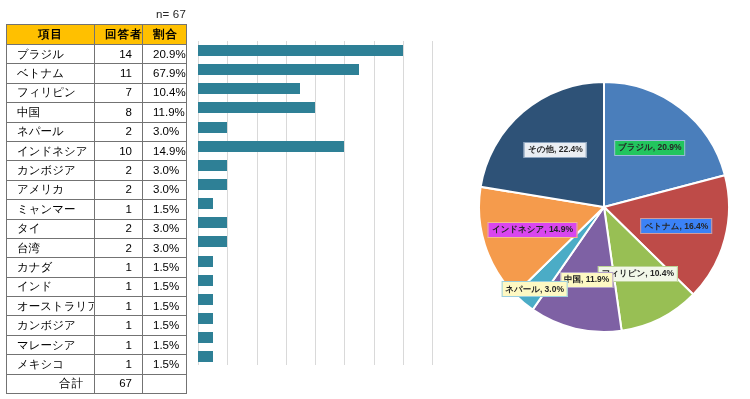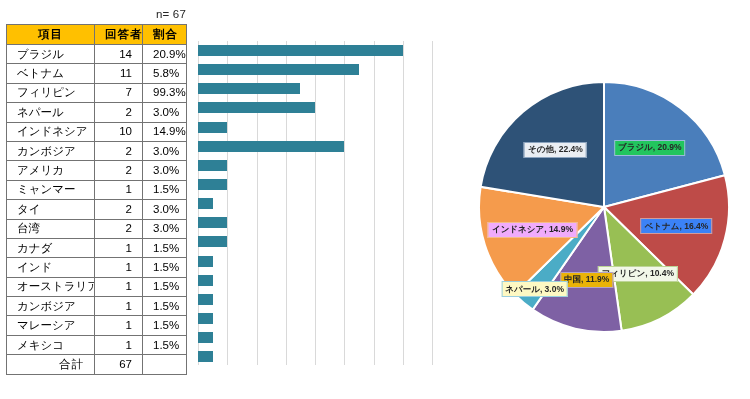--- a/index.html
+++ b/index.html
@@ -58,23 +58,23 @@
   .pie-label{
     position:absolute;
     background:#f2f2f2;border:1px solid #bfbfbf;
     font-size:8.5px;font-weight:bold;color:#262626;
     padding:1.5px 3px;white-space:nowrap;line-height:11px;
     transform:translate(-50%,-50%);
   }
   .pie-label.lt-blue{background:#22c55e;border-color:#9db9dd;}
   .pie-label.lt-red{background:#3b82f6;border-color:#d49c9a;}
   .pie-label.lt-green{background:#f2f7e8;border-color:#bcd495;}
-  .pie-label.lt-purple{background:#eab308;border-color:#b3a3c9;}
+  .pie-label.lt-purple{background:#fef9c3;border-color:#b3a3c9;}
   .pie-label.lt-cyan{background:#fef9c3;border-color:#9acfdf;}
-  .pie-label.lt-orange{background:#f0abfc;border-color:#f4bd89;}
+  .pie-label.lt-orange{background:#d946ef;border-color:#f4bd89;}
   .pie-label.lt-navy{background:#eaeef3;border-color:#8ba3be;}
 </style>
 </head>
 <body>
 
 <div id="n-label">n= 67</div>
 
 <table id="data-table">
   <colgroup>
     <col class="c-item">
@@ -90,26 +90,31 @@
   </thead>
   <tbody id="table-body">
       <tr>
         <td class="item">ブラジル</td>
         <td class="num">14</td>
         <td class="num pct">20.9%</td>
       </tr>
       <tr>
         <td class="item">ベトナム</td>
         <td class="num">11</td>
-        <td class="num pct">5.8%</td>
+        <td class="num pct">67.9%</td>
       </tr>
       <tr>
         <td class="item">フィリピン</td>
         <td class="num">7</td>
-        <td class="num pct">99.3%</td>
+        <td class="num pct">10.4%</td>
+      </tr>
+      <tr>
+        <td class="item">中国</td>
+        <td class="num">8</td>
+        <td class="num pct">11.9%</td>
       </tr>
       <tr>
         <td class="item">ネパール</td>
         <td class="num">2</td>
         <td class="num pct">3.0%</td>
       </tr>
       <tr>
         <td class="item">インドネシア</td>
         <td class="num">10</td>
         <td class="num pct">14.9%</td>

